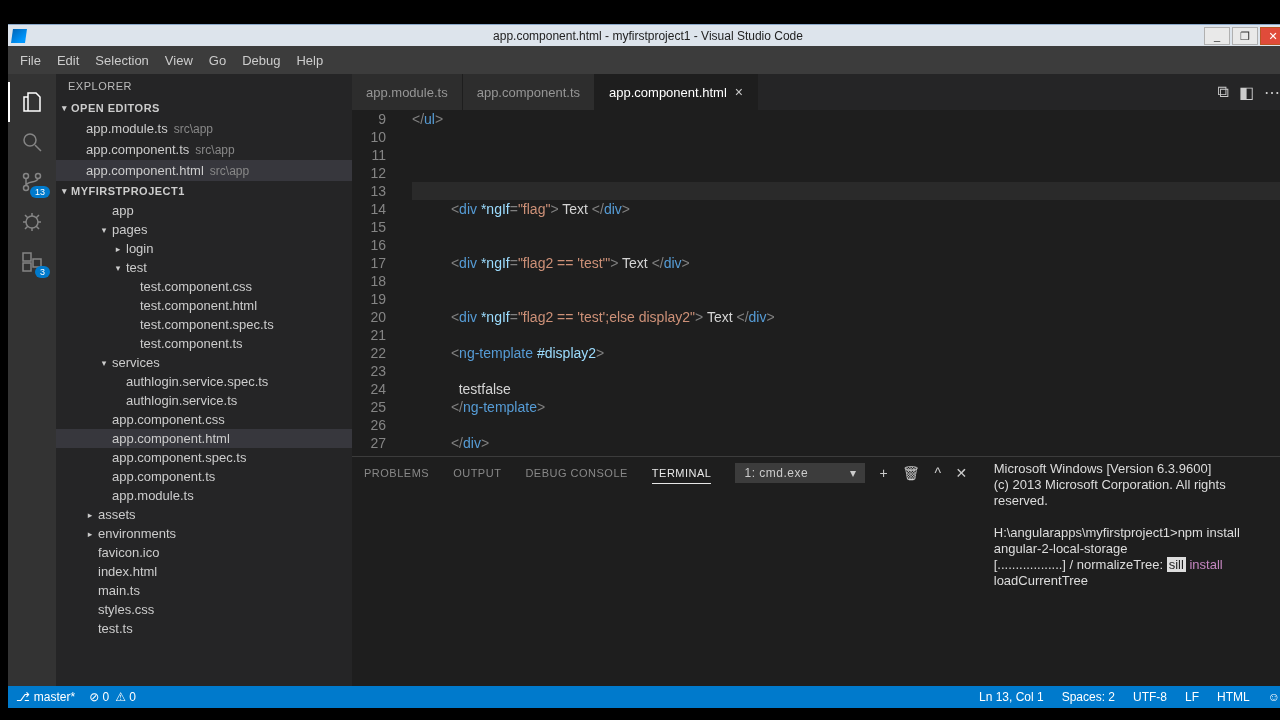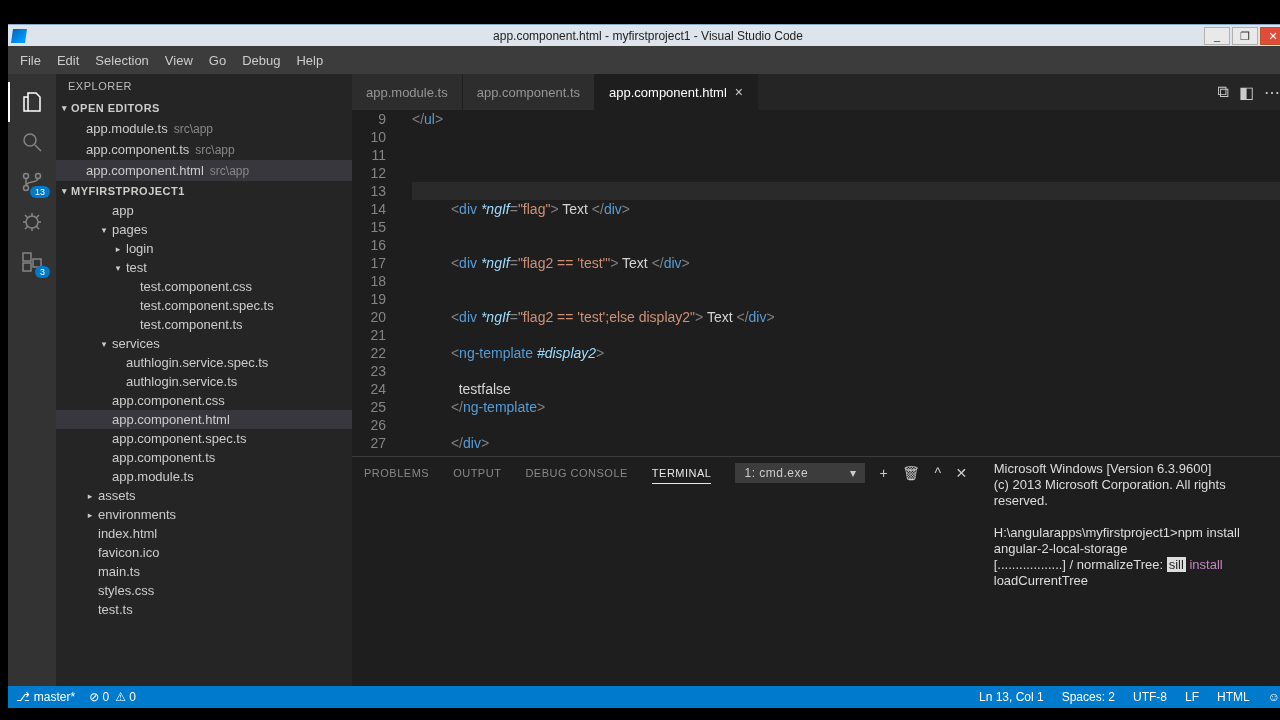--- a/index.html
+++ b/index.html
@@ -55,21 +55,21 @@
 .tabs .actions span { margin-left:10px; }
 
 
 .editor { flex:1; display:flex; font-family:Consolas,monospace; font-size:14px; line-height:18px; overflow:hidden; position:relative;}
 .gutter { width:50px; text-align:right; color:#858585; padding-right:12px; background:#1e1e1e; border-right:4px solid transparent; }
 .gutter .gline { height:18px; }
 .code { flex:1; padding-left:10px; color:#d4d4d4; white-space:pre; overflow:hidden;}
 .code .cline { height:18px; }
 .tag {color:#808080;}
 .tagname {color:#569cd6;}
-.attr {color:#9cdcfe;font-style:italic;}
+.attr {color:#9cdcfe;}
 .str {color:#ce9178;}
 .highlight-line { background:#2a2a2a; }
 
 
 .panel { height:230px; border-top:1px solid #3c3c3c; background:#1e1e1e; display:flex; flex-direction:row;}
 .panel-tabs { height:32px; display:flex; align-items:center; padding:0 12px; font-size:11px; letter-spacing:0.5px; color:#888; }
 .panel-tabs .ptab { margin-right:24px; padding:4px 0;}
 .panel-tabs .ptab.active { color:#e7e7e7; border-bottom:1px solid #e7e7e7;}
 .panel-tabs .pselect { margin-left:auto; background:#3c3c3c; border:1px solid #3c3c3c; color:#ccc; font-size:12px; padding:2px 30px 2px 8px; position:relative; width:130px;}
 .panel-tabs .picon { margin-left:14px; color:#ccc; font-size:14px;}
@@ -211,20 +211,29 @@
             <span class="chevron"></span>
             <span style="margin-left:2px;">test.component.css</span>
           </div>
           <div class="treerow">
             <span class="spacer"></span>
             <span class="spacer"></span>
             <span class="spacer"></span>
             <span class="spacer"></span>
             <span class="spacer"></span>
             <span class="chevron"></span>
+            <span style="margin-left:2px;">test.component.html</span>
+          </div>
+          <div class="treerow">
+            <span class="spacer"></span>
+            <span class="spacer"></span>
+            <span class="spacer"></span>
+            <span class="spacer"></span>
+            <span class="spacer"></span>
+            <span class="chevron"></span>
             <span style="margin-left:2px;">test.component.spec.ts</span>
           </div>
           <div class="treerow">
             <span class="spacer"></span>
             <span class="spacer"></span>
             <span class="spacer"></span>
             <span class="spacer"></span>
             <span class="spacer"></span>
             <span class="chevron"></span>
             <span style="margin-left:2px;">test.component.ts</span>
@@ -296,27 +305,27 @@
           <div class="treerow">
             <span class="spacer"></span>
             <span class="spacer"></span>
             <span class="chevron">▸</span>
             <span style="margin-left:2px;">environments</span>
           </div>
           <div class="treerow">
             <span class="spacer"></span>
             <span class="spacer"></span>
             <span class="chevron"></span>
+            <span style="margin-left:2px;">favicon.ico</span>
+          </div>
+          <div class="treerow">
+            <span class="spacer"></span>
+            <span class="spacer"></span>
+            <span class="chevron"></span>
             <span style="margin-left:2px;">index.html</span>
-          </div>
-          <div class="treerow">
-            <span class="spacer"></span>
-            <span class="spacer"></span>
-            <span class="chevron"></span>
-            <span style="margin-left:2px;">favicon.ico</span>
           </div>
           <div class="treerow">
             <span class="spacer"></span>
             <span class="spacer"></span>
             <span class="chevron"></span>
             <span style="margin-left:2px;">main.ts</span>
           </div>
           <div class="treerow">
             <span class="spacer"></span>
             <span class="spacer"></span>

